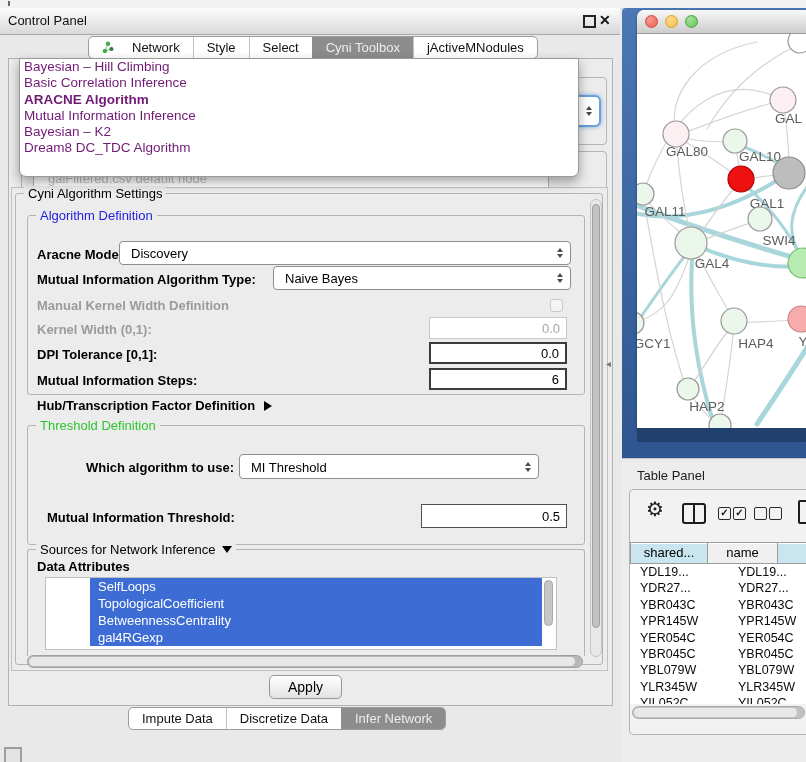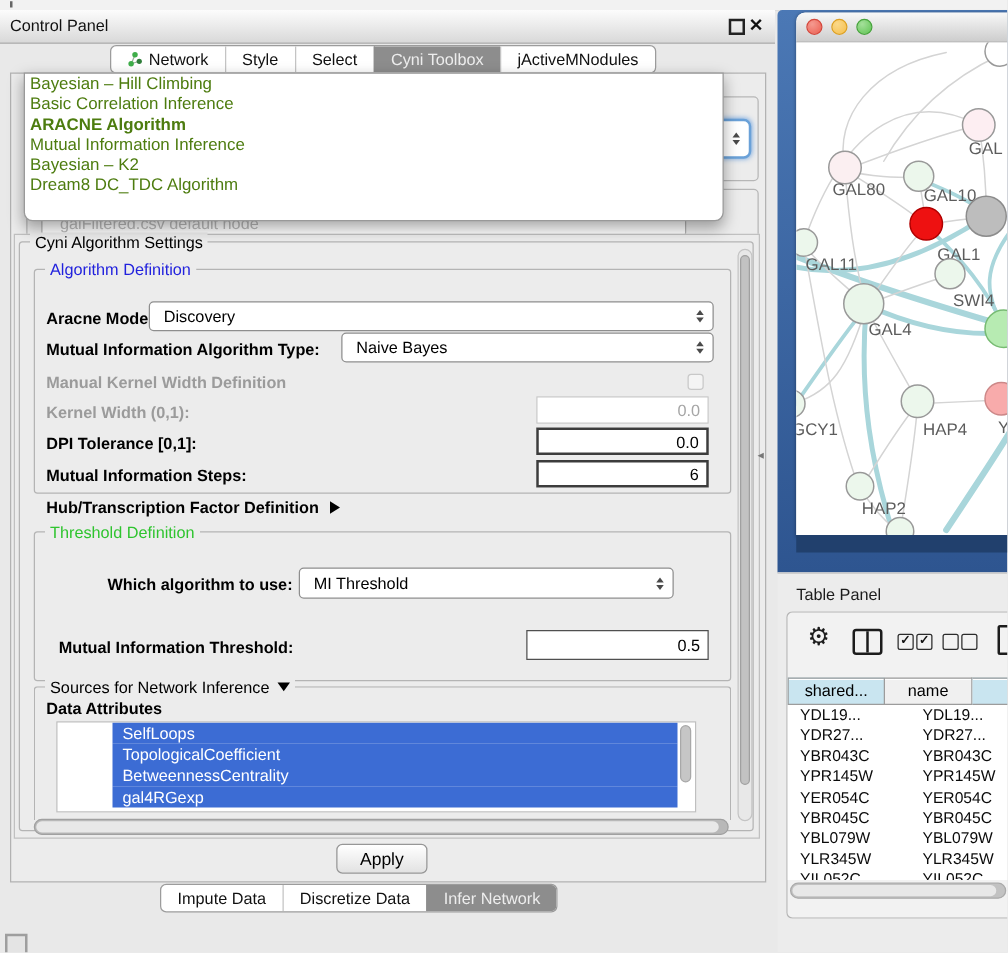--- a/index.html
+++ b/index.html
@@ -13,38 +13,38 @@
   
   .cp-titlebar{left:0;top:8px;width:620px;height:26px;background:linear-gradient(#fcfcfc,#d9d9d9);border-bottom:1px solid #a8a8a8;}
   .cp-title{left:8px;top:5px;font-size:13px;color:#111;}
   .float-btn{left:583px;top:7px;width:9px;height:9px;border:2px solid #222;background:transparent;}
   .close-btn{left:599px;top:4px;font-size:14px;font-weight:bold;color:#111;}
 
   
   .segbar{height:23px;display:flex;border:1px solid #9c9c9c;border-radius:5px;background:#fff;overflow:hidden;box-sizing:border-box;}
   .cp-tabs{left:88px;top:36px;}
   .cp-bottom-tabs{left:128px;top:707px;}
-  .seg{padding:0 13px;line-height:21px;font-size:13px;border-left:1px solid #c4c4c4;display:flex;align-items:center;gap:5px;color:#111;white-space:nowrap;}
+  .seg{padding:0 13px;line-height:21px;font-size:13px;border-left:1px solid #c4c4c4;display:flex;align-items:center;gap:18px;color:#111;white-space:nowrap;}
   .seg:first-child{border-left:none;}
   .seg.sel{background:#8d8d8d;color:#ededed;border-left-color:#8d8d8d;}
   .tabicon{display:inline-flex;align-items:center;}
 
   
   .cp-panel{left:8px;top:58px;width:603px;height:646px;background:#ececec;border:1px solid #b2b2b2;}
 
   
   .frag1{left:12px;top:18px;width:584px;height:66px;border:1px solid #b6b6b6;border-radius:4px;}
   .combo-blue{left:26px;top:36px;width:566px;height:32px;background:#fff;border:2px solid #6aa1d8;border-radius:6px;box-shadow:0 0 4px rgba(90,150,220,.8);box-sizing:border-box;}
   .frag2{left:12px;top:92px;width:584px;height:58px;border:1px solid #b6b6b6;border-radius:4px;}
   .combo-gray{left:24px;top:106px;width:516px;height:28px;background:#fff;border:1px solid #b2b2b2;border-radius:7px;color:#bcbcbc;font-size:13px;line-height:26px;padding-left:14px;box-sizing:border-box;}
 
   
   .popup{left:10px;top:-1px;width:558px;height:117px;background:#fff;border:1px solid #999;border-radius:0 0 7px 7px;box-shadow:0 5px 12px rgba(0,0,0,.35);z-index:5;overflow:hidden;}
   .pph{height:15px;text-align:center;color:#b9b9b9;font-size:13px;padding-top:3px;}
-  .pitem{height:16.3px;line-height:16.3px;padding-left:4px;font-size:13.5px;color:#4d7c0f;white-space:nowrap;}
+  .pitem{height:16.3px;line-height:16.3px;padding-left:4px;font-size:13.5px;color:#701a75;white-space:nowrap;}
   .pitem.b{font-weight:bold;}
 
   
   .scrollpane{left:2px;top:128px;width:595px;height:482px;border:1px solid #c0c0c0;background:#ececec;}
   .gbox{border:1px solid #b4b4b4;border-radius:3px;}
   .glabel{position:absolute;top:-8px;left:8px;background:#ececec;padding:0 4px;font-size:13px;white-space:nowrap;display:flex;align-items:center;gap:6px;}
   .settings{left:6px;top:134px;width:586px;height:470px;}
   .algdef{left:18px;top:156px;width:556px;height:178px;}
   .threshold{left:18px;top:366px;width:556px;height:118px;}
   .migroup{left:30px;top:428px;width:532px;height:50px;}

